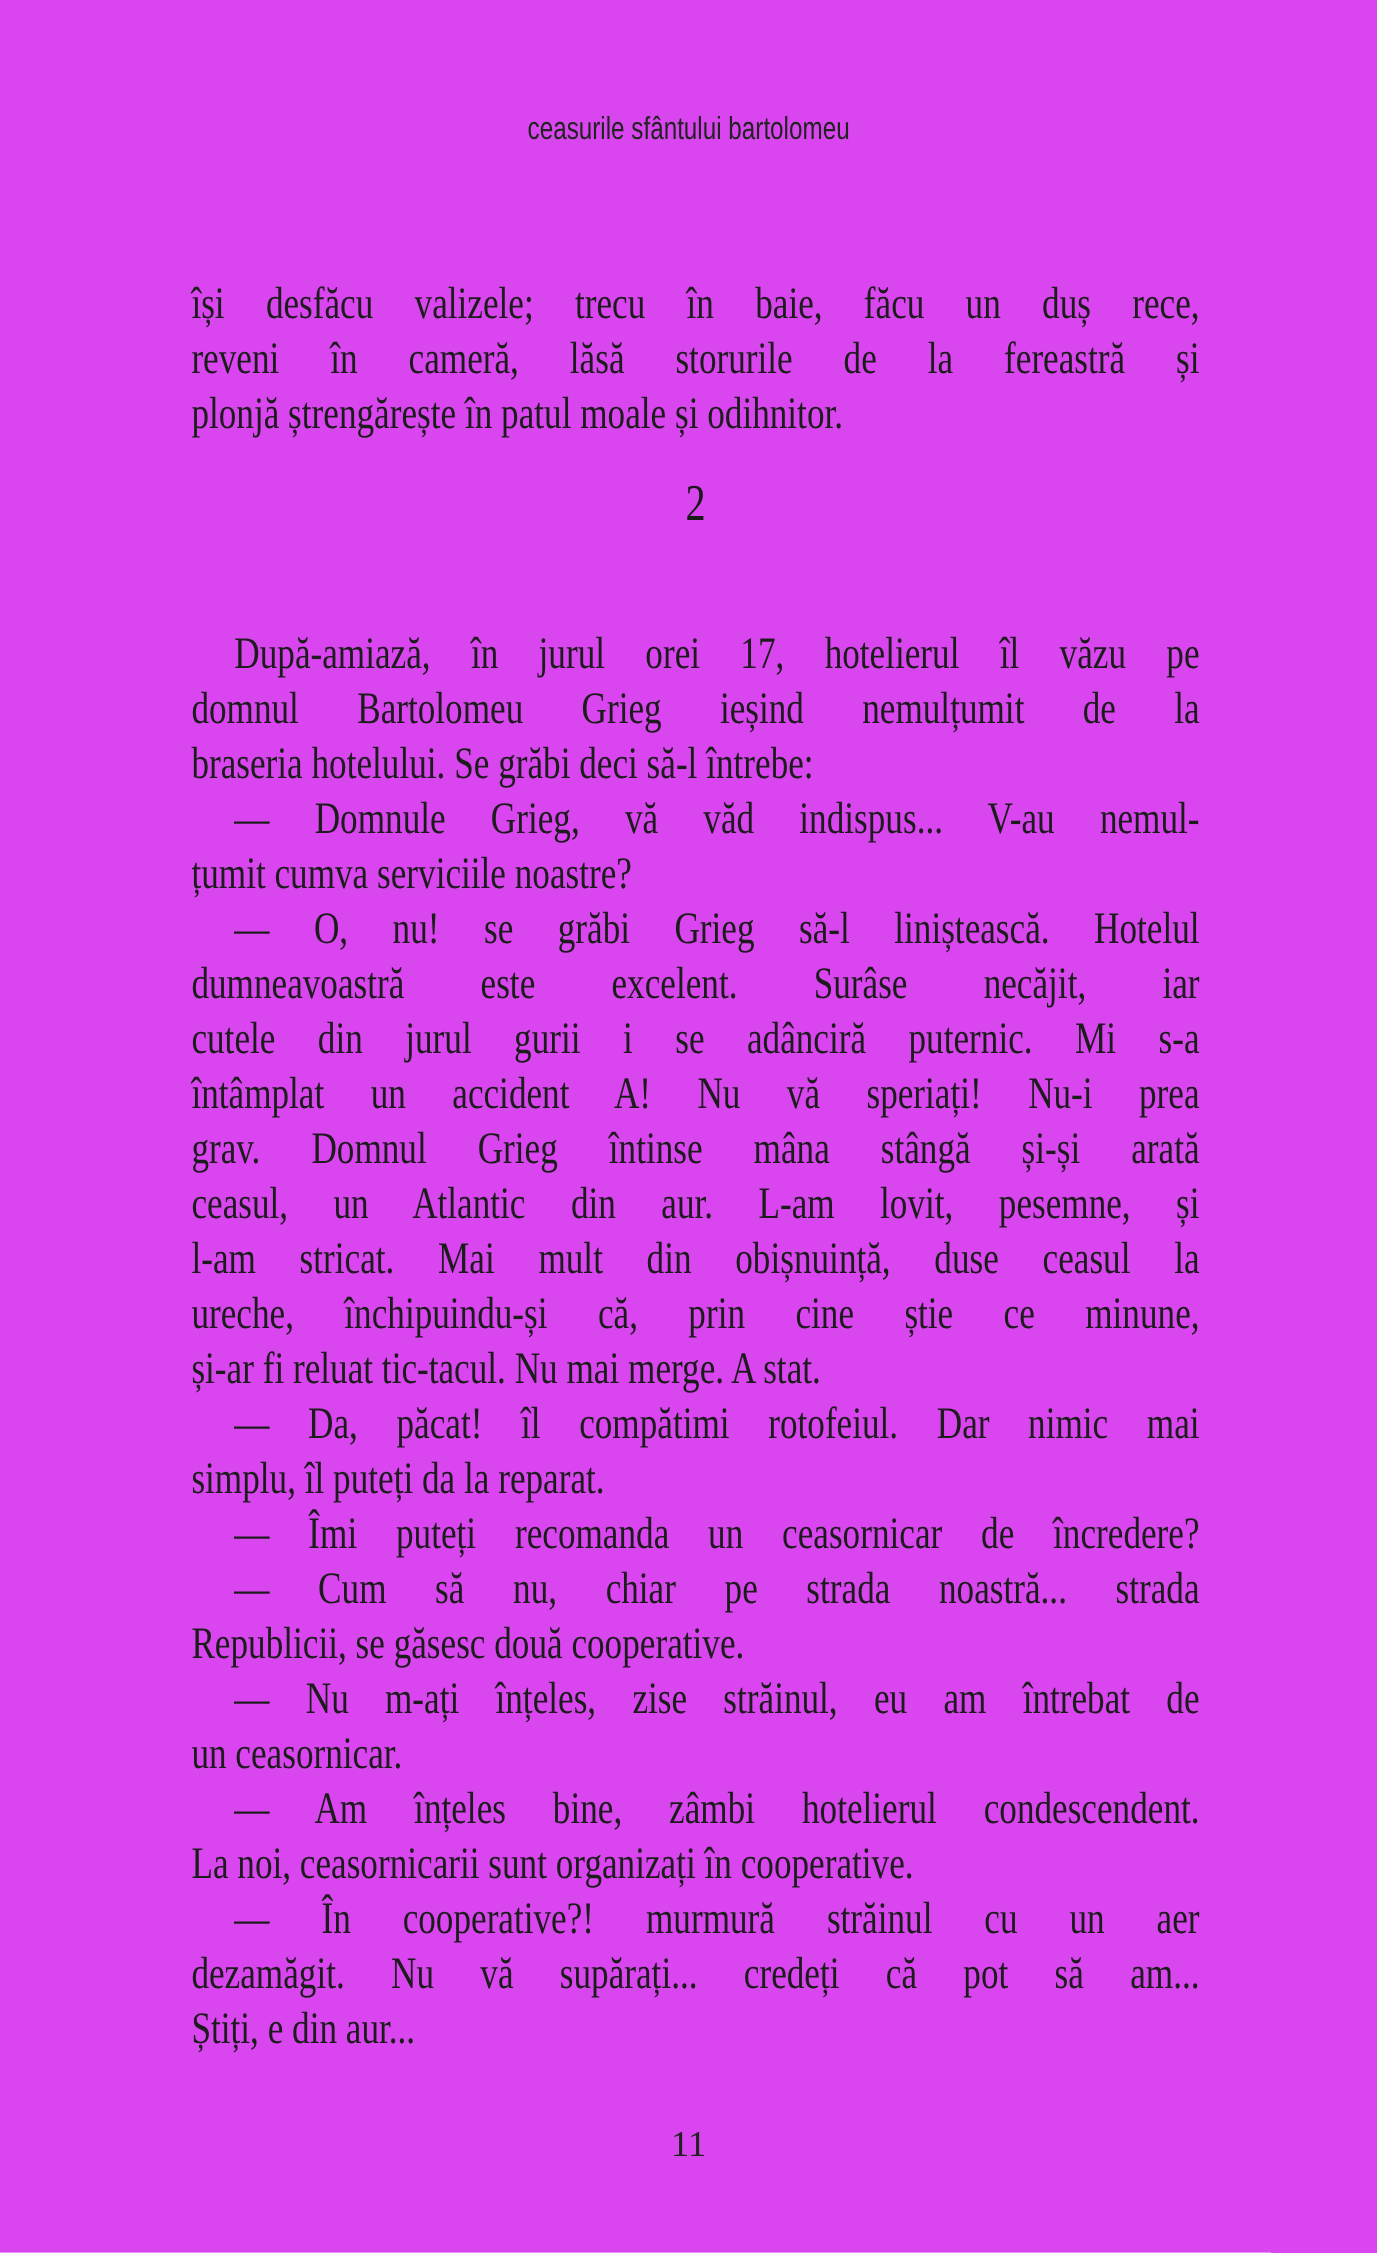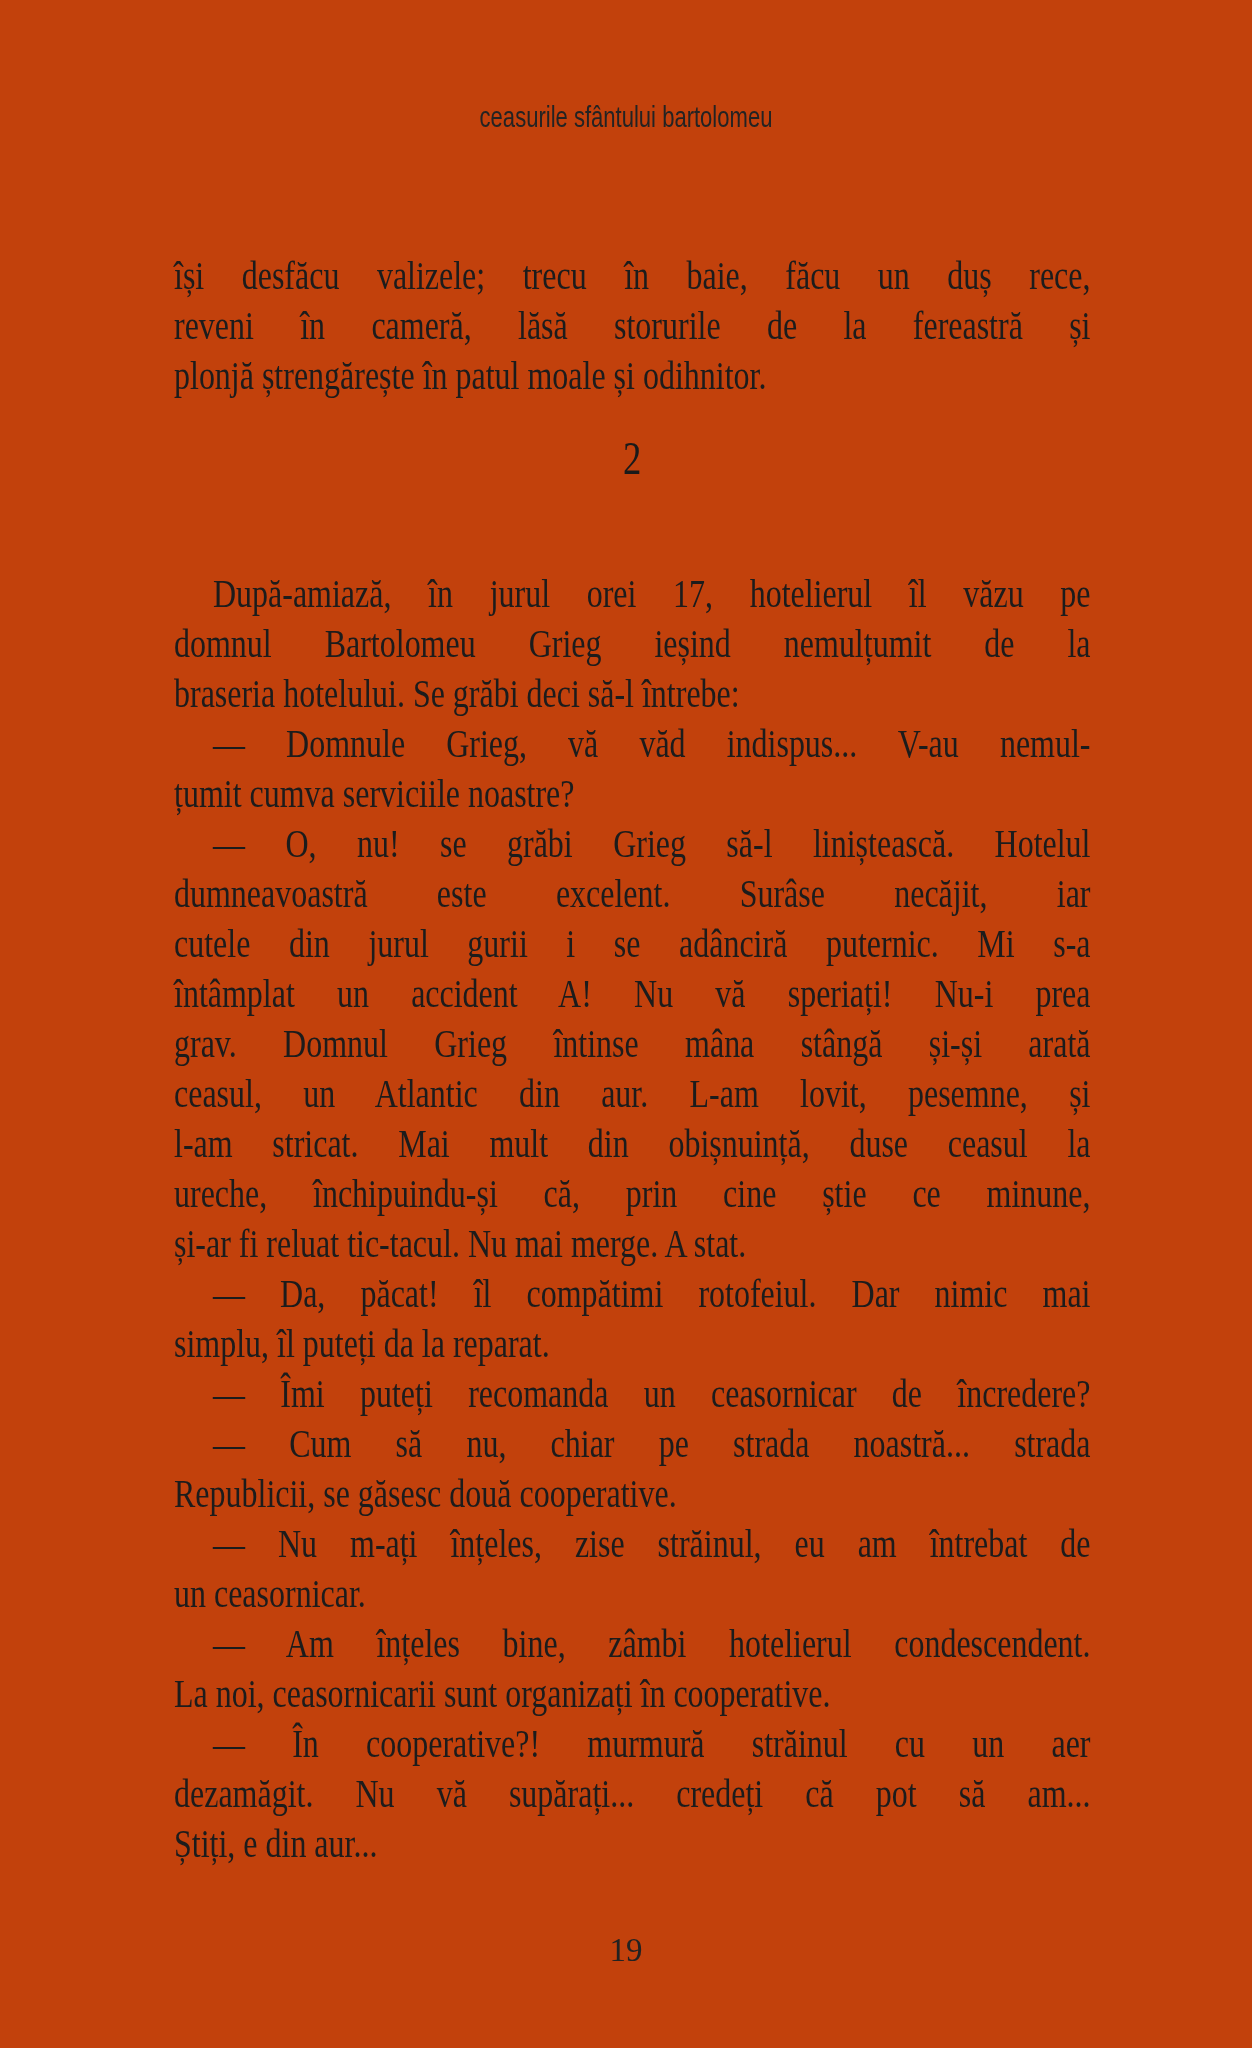--- a/index.html
+++ b/index.html
@@ -1,20 +1,20 @@
 <!DOCTYPE html>
 <html><head>
 <meta charset="utf-8">
 <style>
   html, body { margin: 0; padding: 0; background: #ffffff; }
   .page {
     position: relative;
     width: 1252px;
     height: 2048px;
-    background: #c2410c;
+    background: #d946ef;
     color: #1c1c1c;
     font-family: "Liberation Serif", "DejaVu Serif", serif;
     overflow: hidden;
   }
   .running-head {
     position: absolute;
     top: 100px;
     left: 0;
     width: 100%;
     text-align: center;
@@ -113,14 +113,14 @@
         <div class="line first">— Am înțeles bine, zâmbi hotelierul condescendent.</div>
         <div class="line last">La noi, ceasornicarii sunt organizați în cooperative.</div>
       </div>
       <div class="para indent">
         <div class="line first">— În cooperative?! murmură străinul cu un aer</div>
         <div class="line">dezamăgit. Nu vă supărați... credeți că pot să am...</div>
         <div class="line last">Știți, e din aur...</div>
       </div>
     </div>
 
-  <div class="page-number">19</div>
+  <div class="page-number">11</div>
 </div>
 
 </body></html>

